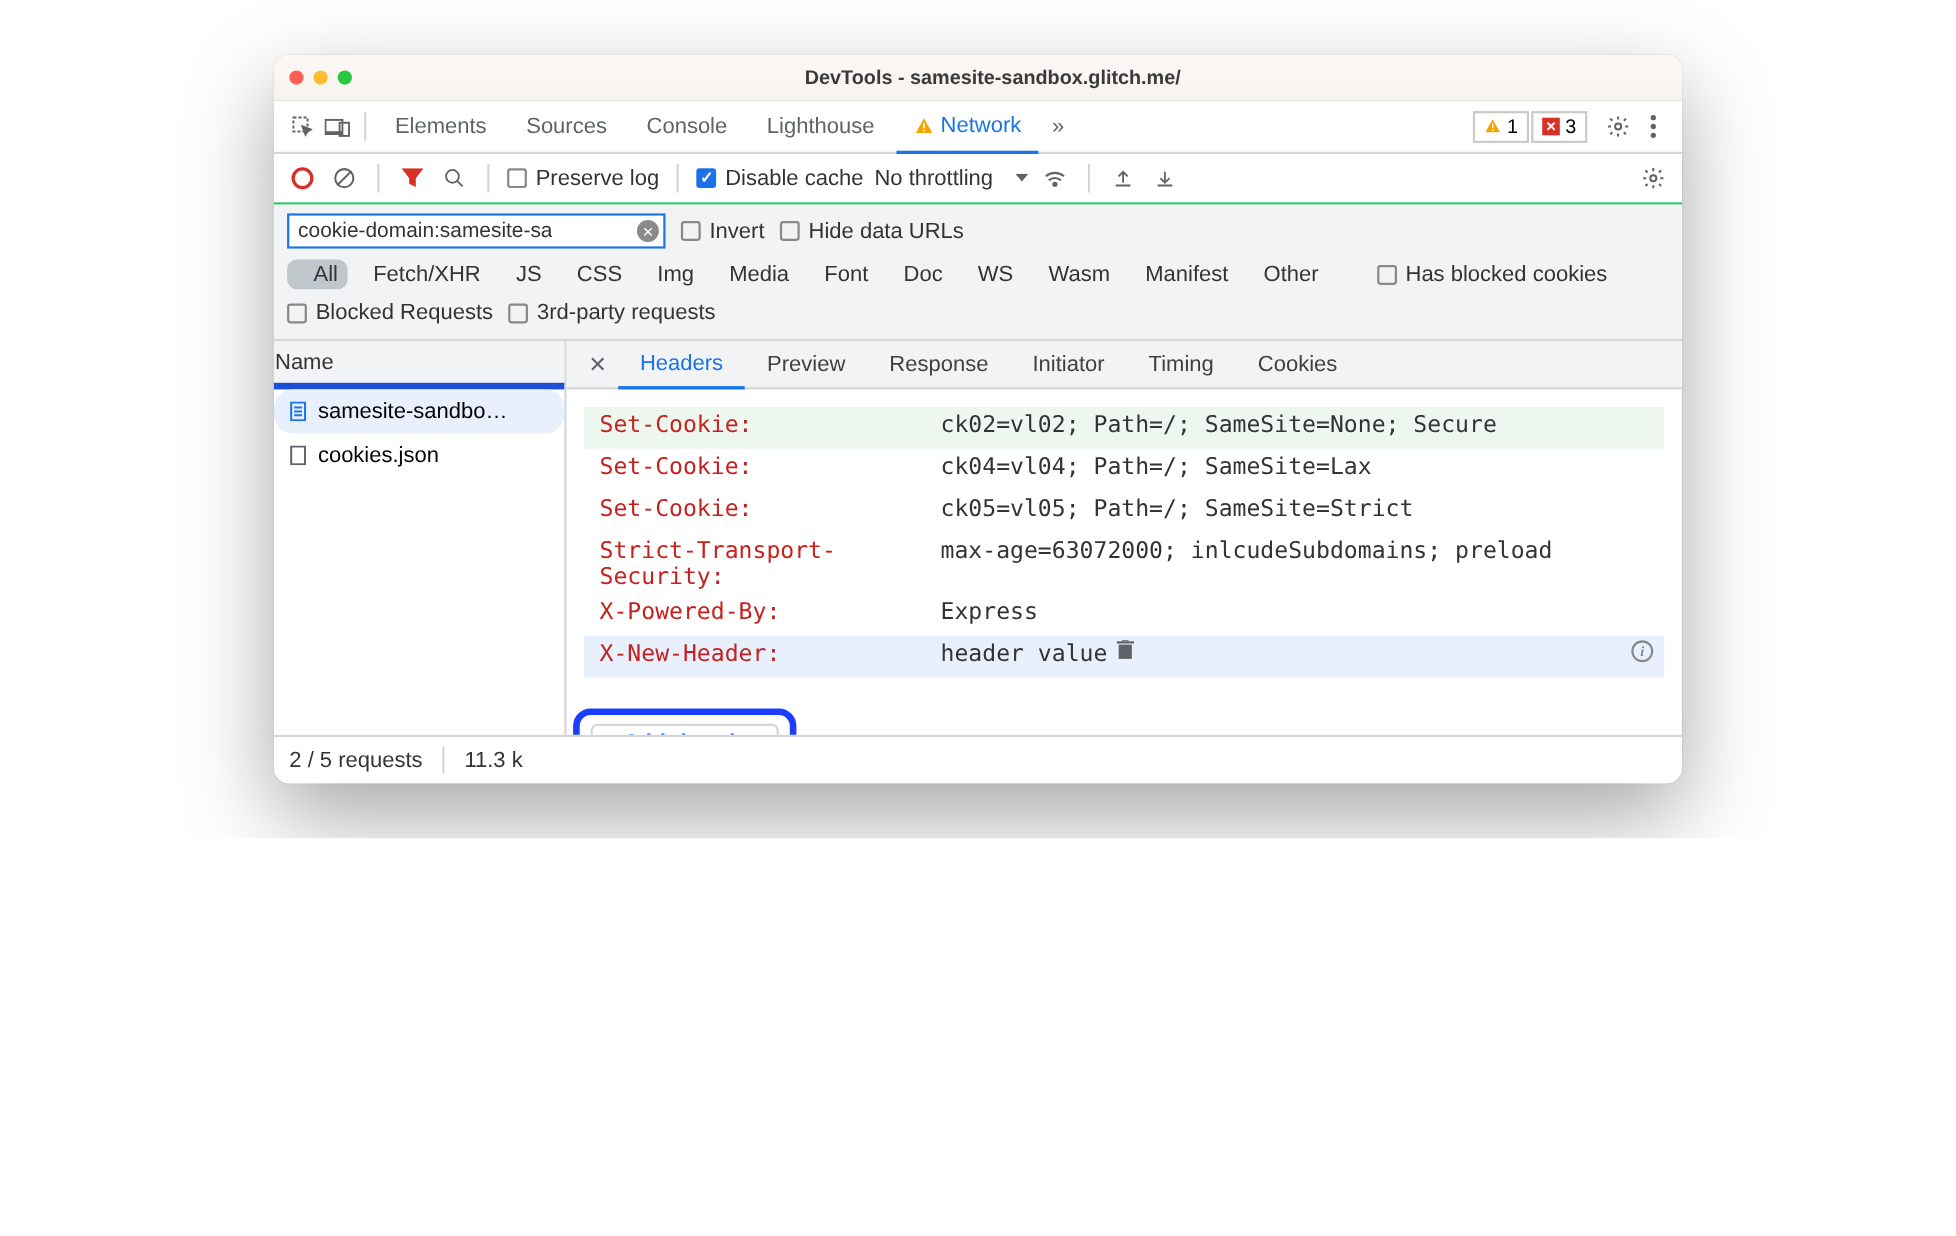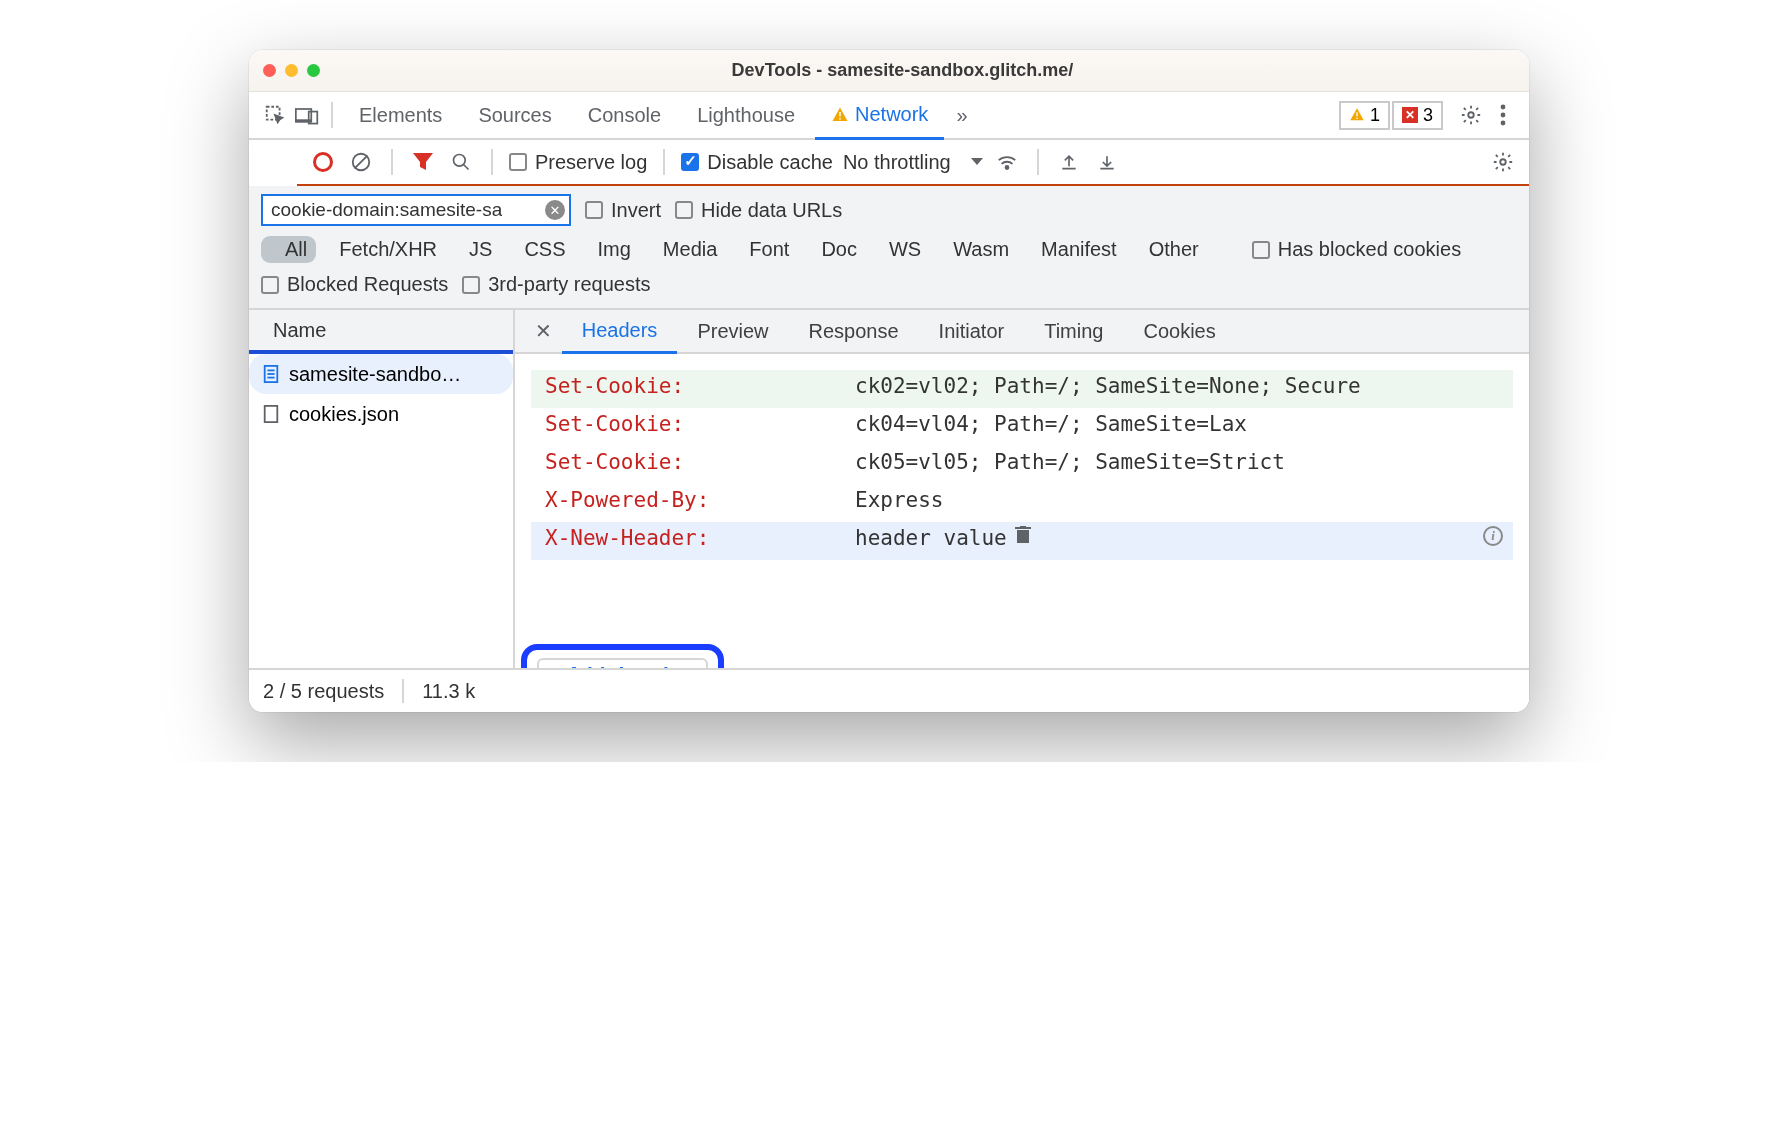--- a/index.html
+++ b/index.html
@@ -66,26 +66,25 @@
   border: 2px solid #c9c9c9; padding: 2px 8px; font-size: 18px;
   font-weight: 500;
 }
 .badge .sq { width: 16px; height: 16px; display: inline-block; }
 
 .toolbar {
   height: 46px;
   display: flex;
   align-items: center;
   padding: 0 12px;
-  border-bottom: 2px solid #c2410c;
+  border-bottom: 2px solid #22c55e;
   background: #fff;
   gap: 10px;
   font-size: 20px;
   color: #333;
-  margin-left: 48px;
 }
 .record-btn { width: 20px; height: 20px; border: 3px solid #d93025; border-radius: 50%; }
 .filter-icon { color: #d93025; }
 .chk { width: 18px; height: 18px; border: 2px solid #888; border-radius: 3px; display: inline-block; flex-shrink: 0; }
 .chk.checked { background: #1a73e8; border-color: #1a73e8; position: relative; }
 .chk.checked::after { content: "✓"; color: #fff; position: absolute; top: -3px; left: 1px; font-size: 15px; font-weight: bold; }
 .lbl { display: flex; align-items: center; gap: 8px; cursor: pointer; }
 .dropdown { display: flex; align-items: center; gap: 20px; color: #333; }
 
 .filterbar {
@@ -93,41 +92,41 @@
   padding: 8px 12px 12px 12px;
   border-bottom: 2px solid #d6d6d6;
   font-size: 20px;
   color: #333;
 }
 .filter-row { display: flex; align-items: center; flex-wrap: wrap; gap: 14px; margin-bottom: 10px; }
 .filter-input {
   border: 2px solid #1a73e8;
   background: #fff;
   height: 32px;
-  width: 310px;
+  width: 344px;
   padding: 0 8px;
   display: flex; align-items: center;
   font-size: 19px;
   color: #333;
   position: relative;
 }
 .filter-input .clear { position: absolute; right: 4px; width: 20px; height: 20px; background: #8a8a8a; border-radius: 50%; display: flex; align-items: center; justify-content: center; color: #fff; font-size: 13px; }
 .pill {
   padding: 2px 9px;
   border-radius: 9px;
   color: #333;
   cursor: pointer;
 }
 .pill.active { background: #bfc7cc; padding-left: 24px; }
 
 .content { display: flex; height: 360px; border-bottom: 2px solid #d6d6d6; }
 .reqlist { width: 266px; border-right: 2px solid #d6d6d6; display: flex; flex-direction: column; }
 .reqlist-head {
-  height: 44px; background: #f1f3f4; border-bottom: 4px solid #1d4ed8;
-  display: flex; align-items: center; padding: 0 24px; font-size: 20px; color: #333;
+  height: 44px; background: #f1f3f4; border-bottom: 6px solid #1d4ed8;
+  display: flex; align-items: center; padding: 0 1px; font-size: 20px; color: #333;
 }
 .req-item {
   height: 40px; display: flex; align-items: center; gap: 10px; padding: 0 14px;
   font-size: 20px; cursor: pointer;
 }
 .req-item.active { background: #e8f0fe; border-radius: 17px; }
 .req-icon { width: 16px; height: 18px; flex-shrink: 0; }
 
 .detail { flex: 1; display: flex; flex-direction: column; overflow: hidden;}
 .detail-tabs {
@@ -406,20 +405,24 @@
         </div>
         <div class="hrow">
           <div class="hname">Set-Cookie:</div>
           <div class="hval">ck04=vl04; Path=/; SameSite=Lax</div>
         </div>
         <div class="hrow">
           <div class="hname">Set-Cookie:</div>
           <div class="hval">ck05=vl05; Path=/; SameSite=Strict</div>
         </div>
         <div class="hrow">
+          <div class="hname">Strict-Transport-Security:</div>
+          <div class="hval">max-age=63072000; inlcudeSubdomains; preload</div>
+        </div>
+        <div class="hrow">
           <div class="hname">X-Powered-By:</div>
           <div class="hval">Express</div>
         </div>
         <div class="hrow-wrap">
             <div class="bar greenbar"></div>
           <div class="hrow highlight-blue">
             <div class="hname">X-New-Header:</div>
             <div class="hval">
               <span>header value</span>
               <span class="trash">

